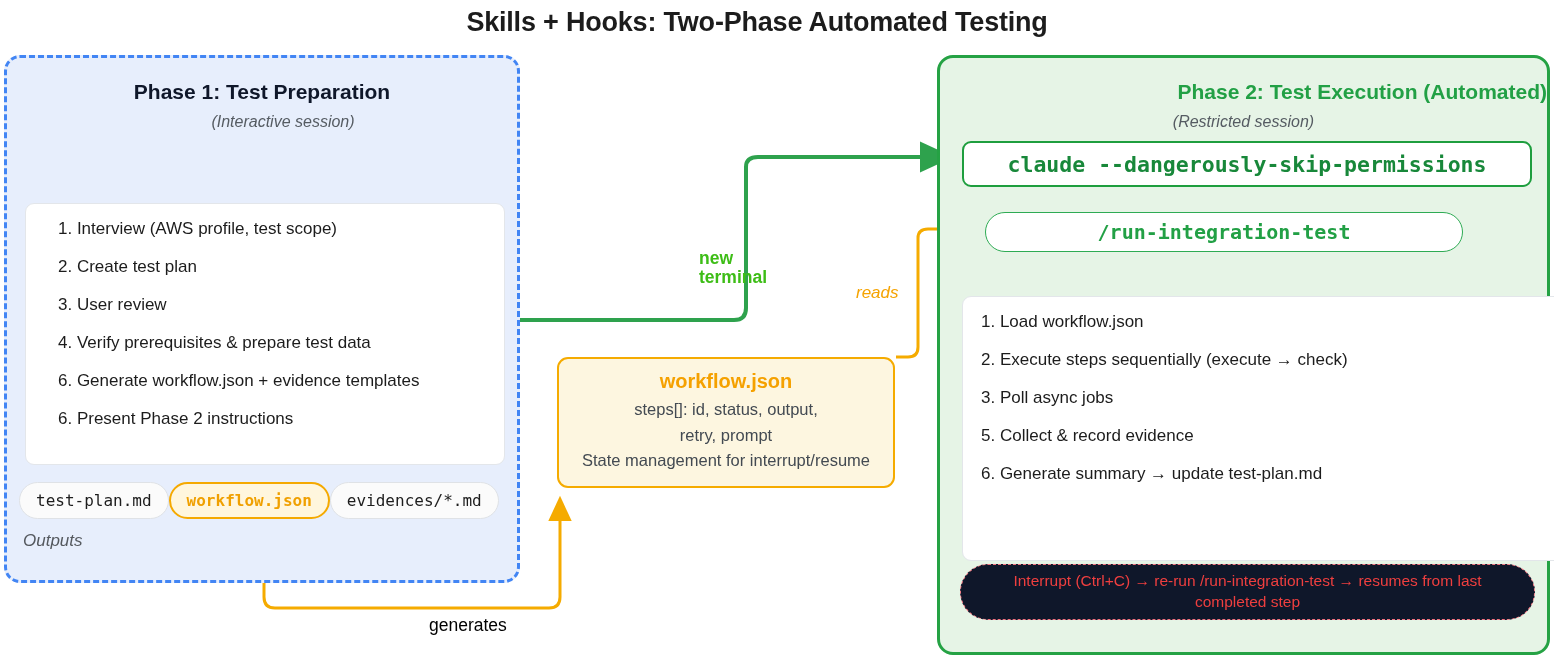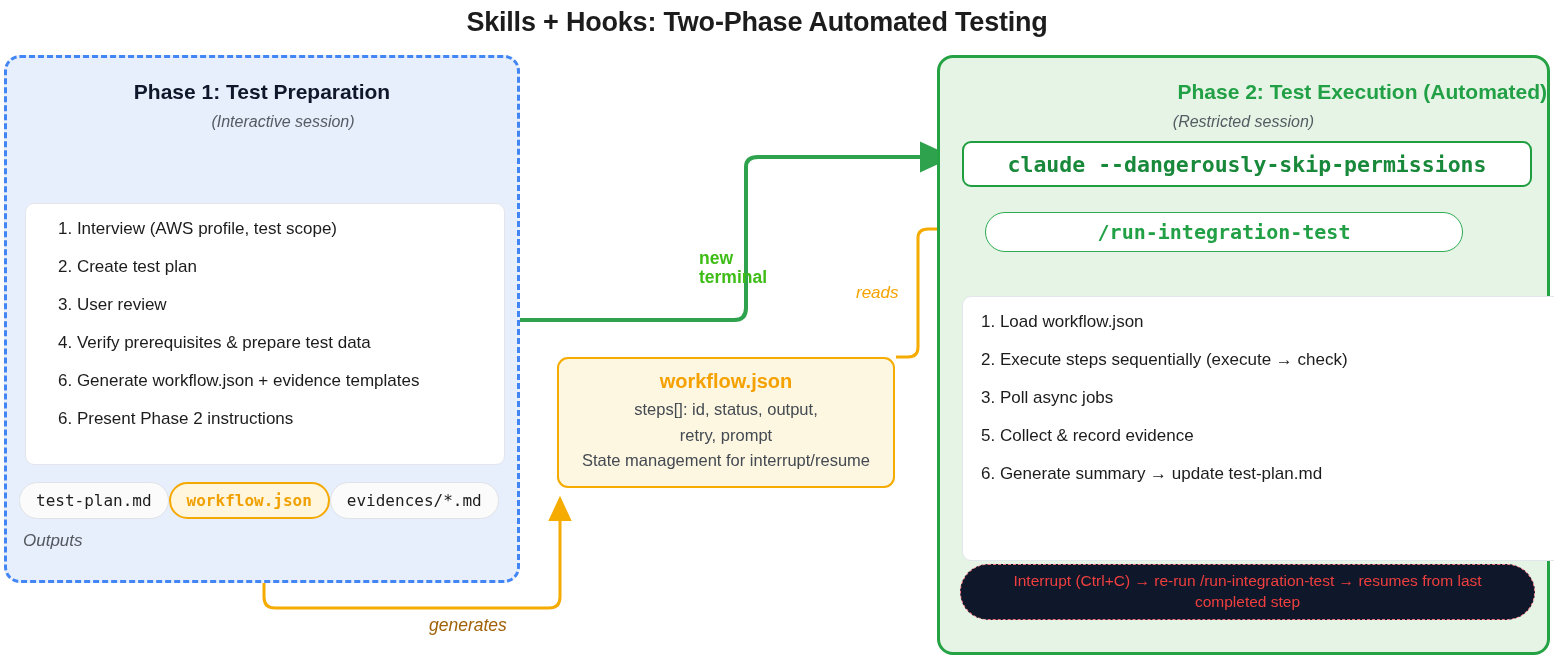--- a/index.html
+++ b/index.html
@@ -249,22 +249,21 @@
     left: 856px;
     top: 283px;
     font-size: 17px;
     font-style: italic;
     color: #f5a300;
   }
   #label-generates {
     left: 429px;
     top: 615px;
     font-size: 17.5px;
-    font-style: italic;
-    color: #a16207;
+    color: #000000;
   }
 
   
   #connectors {
     position: absolute;
     left: 0;
     top: 0;
     width: 1554px;
     height: 659px;
     pointer-events: none;

